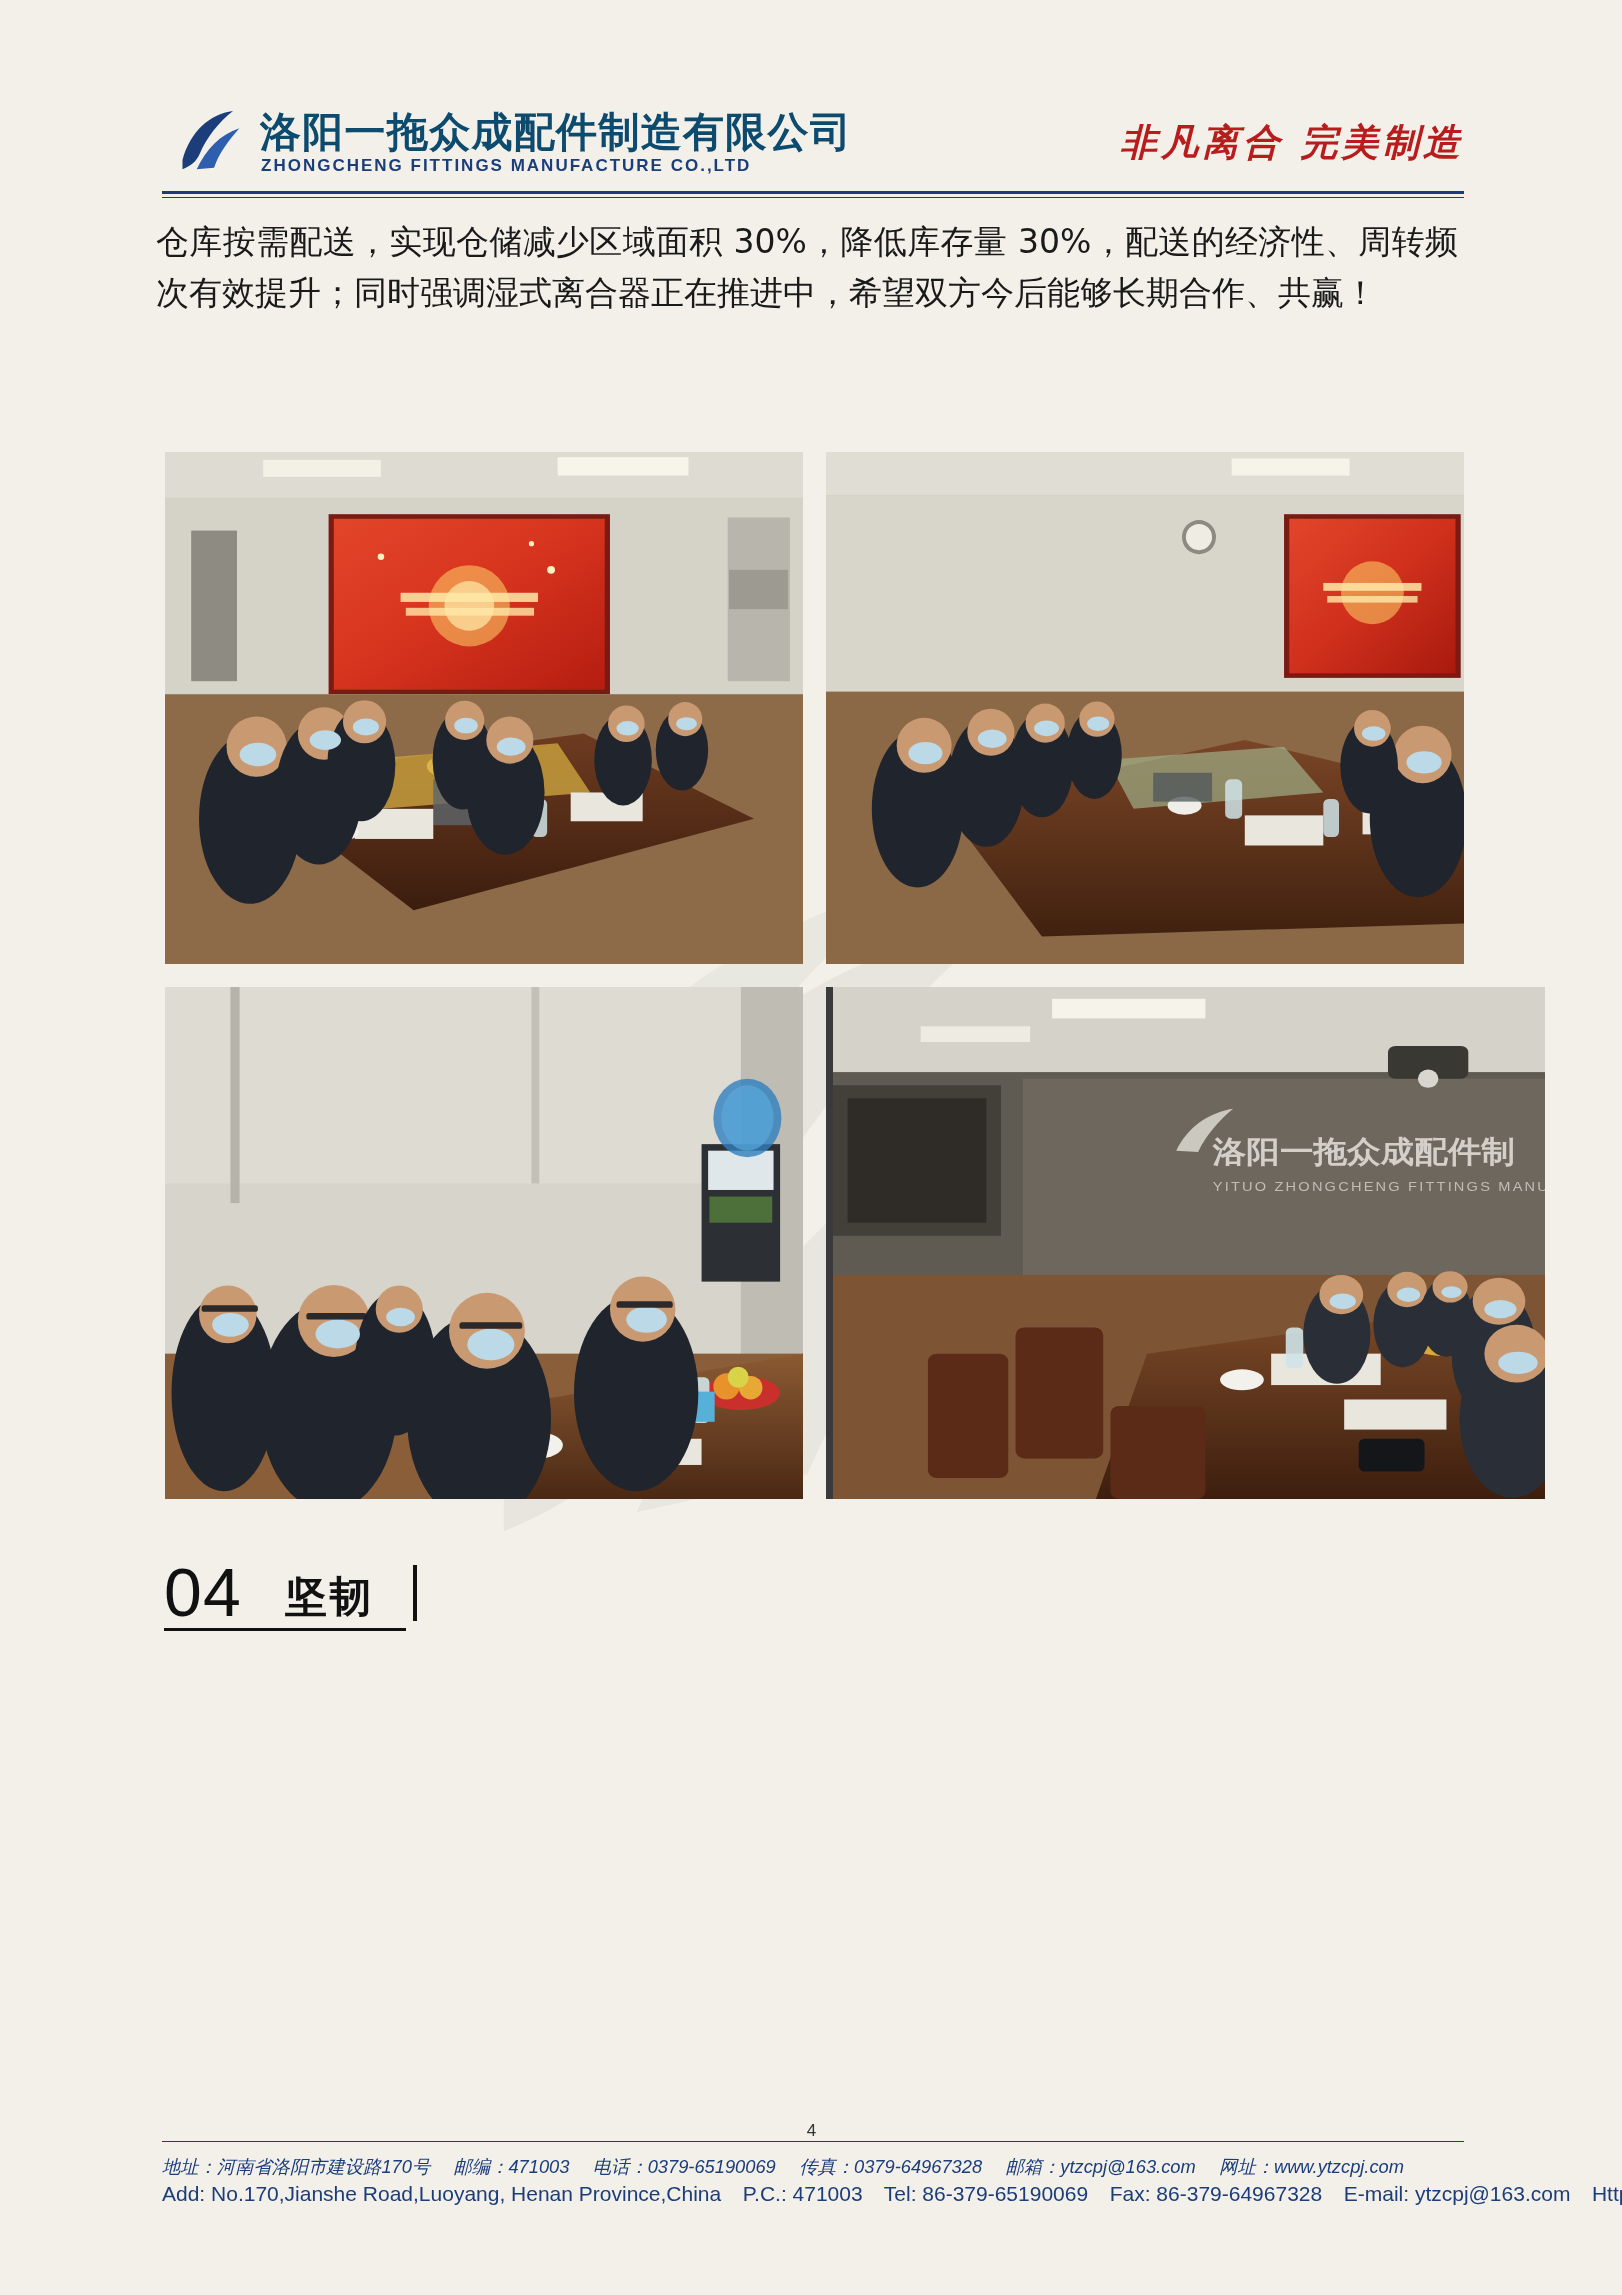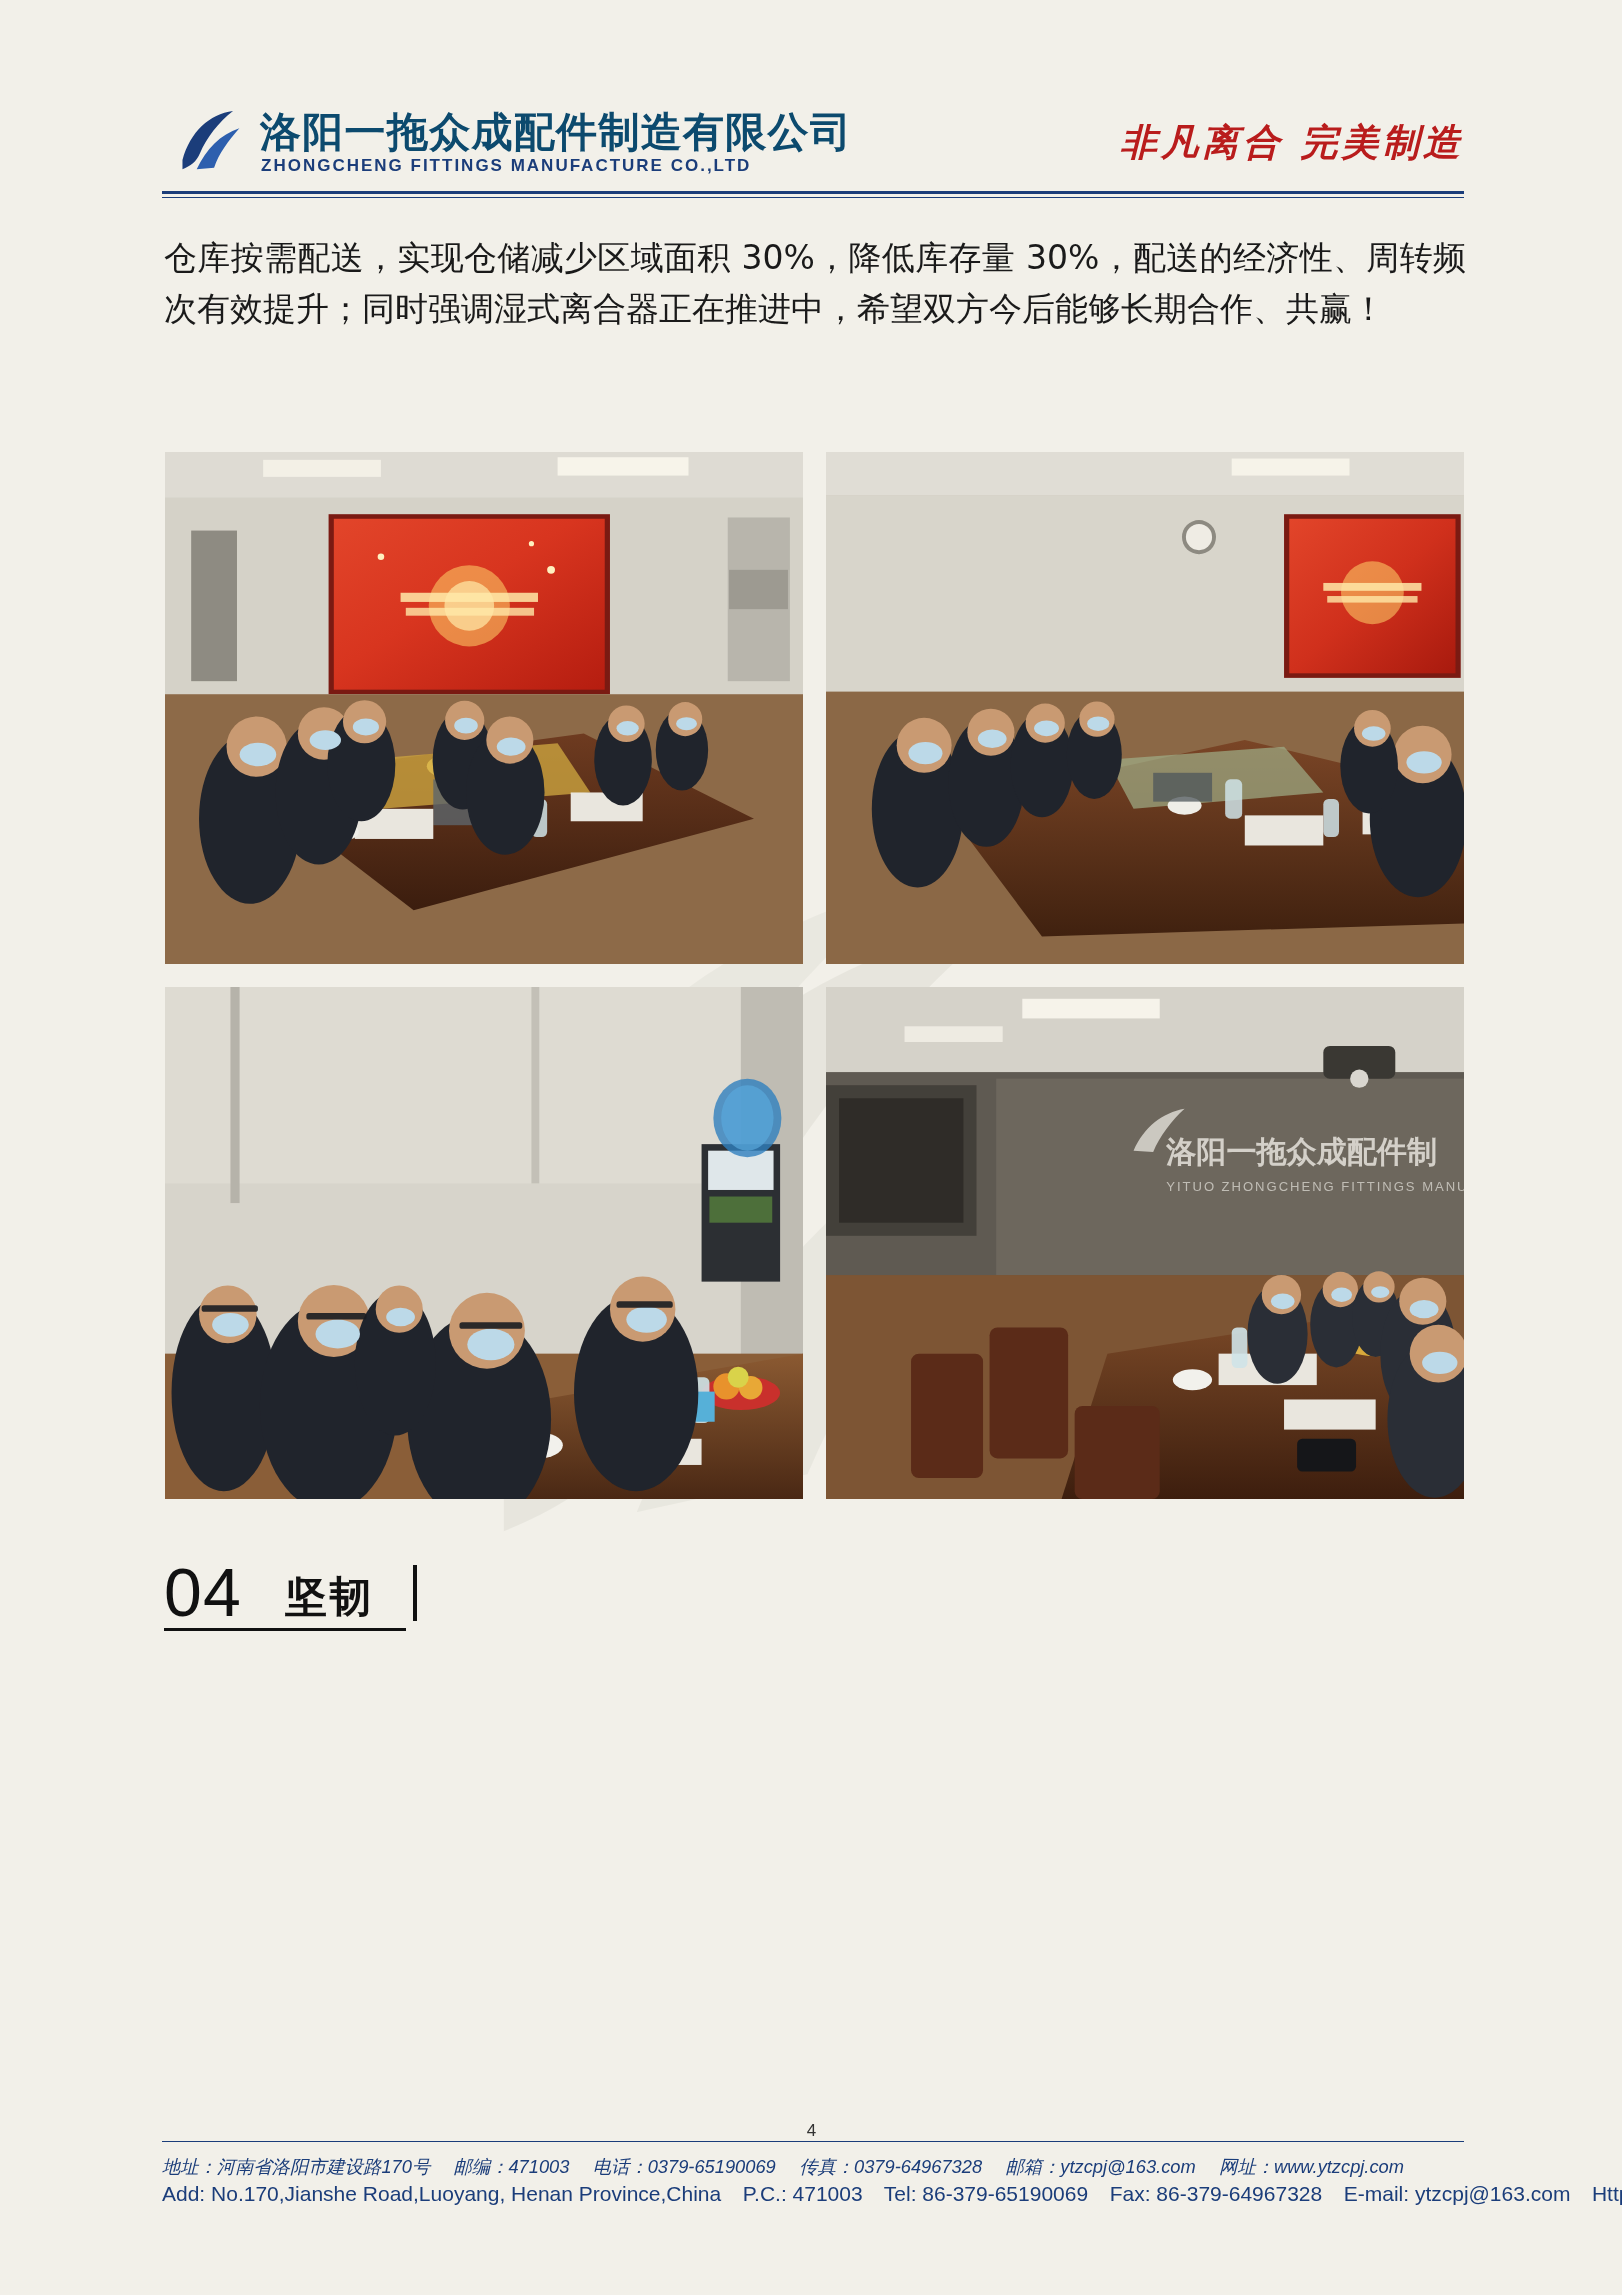--- a/index.html
+++ b/index.html
@@ -93,48 +93,47 @@
     top: 753px;
     width: 949px;
     height: 949px;
     opacity: 0.10;
     pointer-events: none;
   }
 
   
   .para-top {
     position: absolute;
-    left: 164px;
+    left: 156px;
     top: 216px;
     width: 1302px;
     font-family: "DejaVu Sans", sans-serif;
     font-size: 33px;
     line-height: 1.55;
     color: #1a1a1a;
     text-align: justify;
-    margin-top: 16px;
   }
 
   
   .photos {
     position: absolute;
     left: 165px;
     top: 452px;
     width: 1299px;
     height: 1063px;
   }
   .photo {
     position: absolute;
     overflow: hidden;
     background: #3a3a3a;
   }
   .p1 { left: 0;    top: 0;   width: 638px;  height: 512px; }
   .p2 { left: 661px; top: 0; width: 638px;  height: 512px; }
   .p3 { left: 0;    top: 535px; width: 638px; height: 512px; }
-  .p4 { left: 661px; top: 535px; width: 638px; height: 512px; }
+  .p4 { left: 661px; top: 535px; width: 712px; height: 512px; padding-left: 7px; }
 
   .photo svg { display: block; width: 100%; height: 100%; }
 
   
   .section-head {
     position: absolute;
     left: 164px;
     top: 1557px;
     width: 1302px;
     height: 79px;

